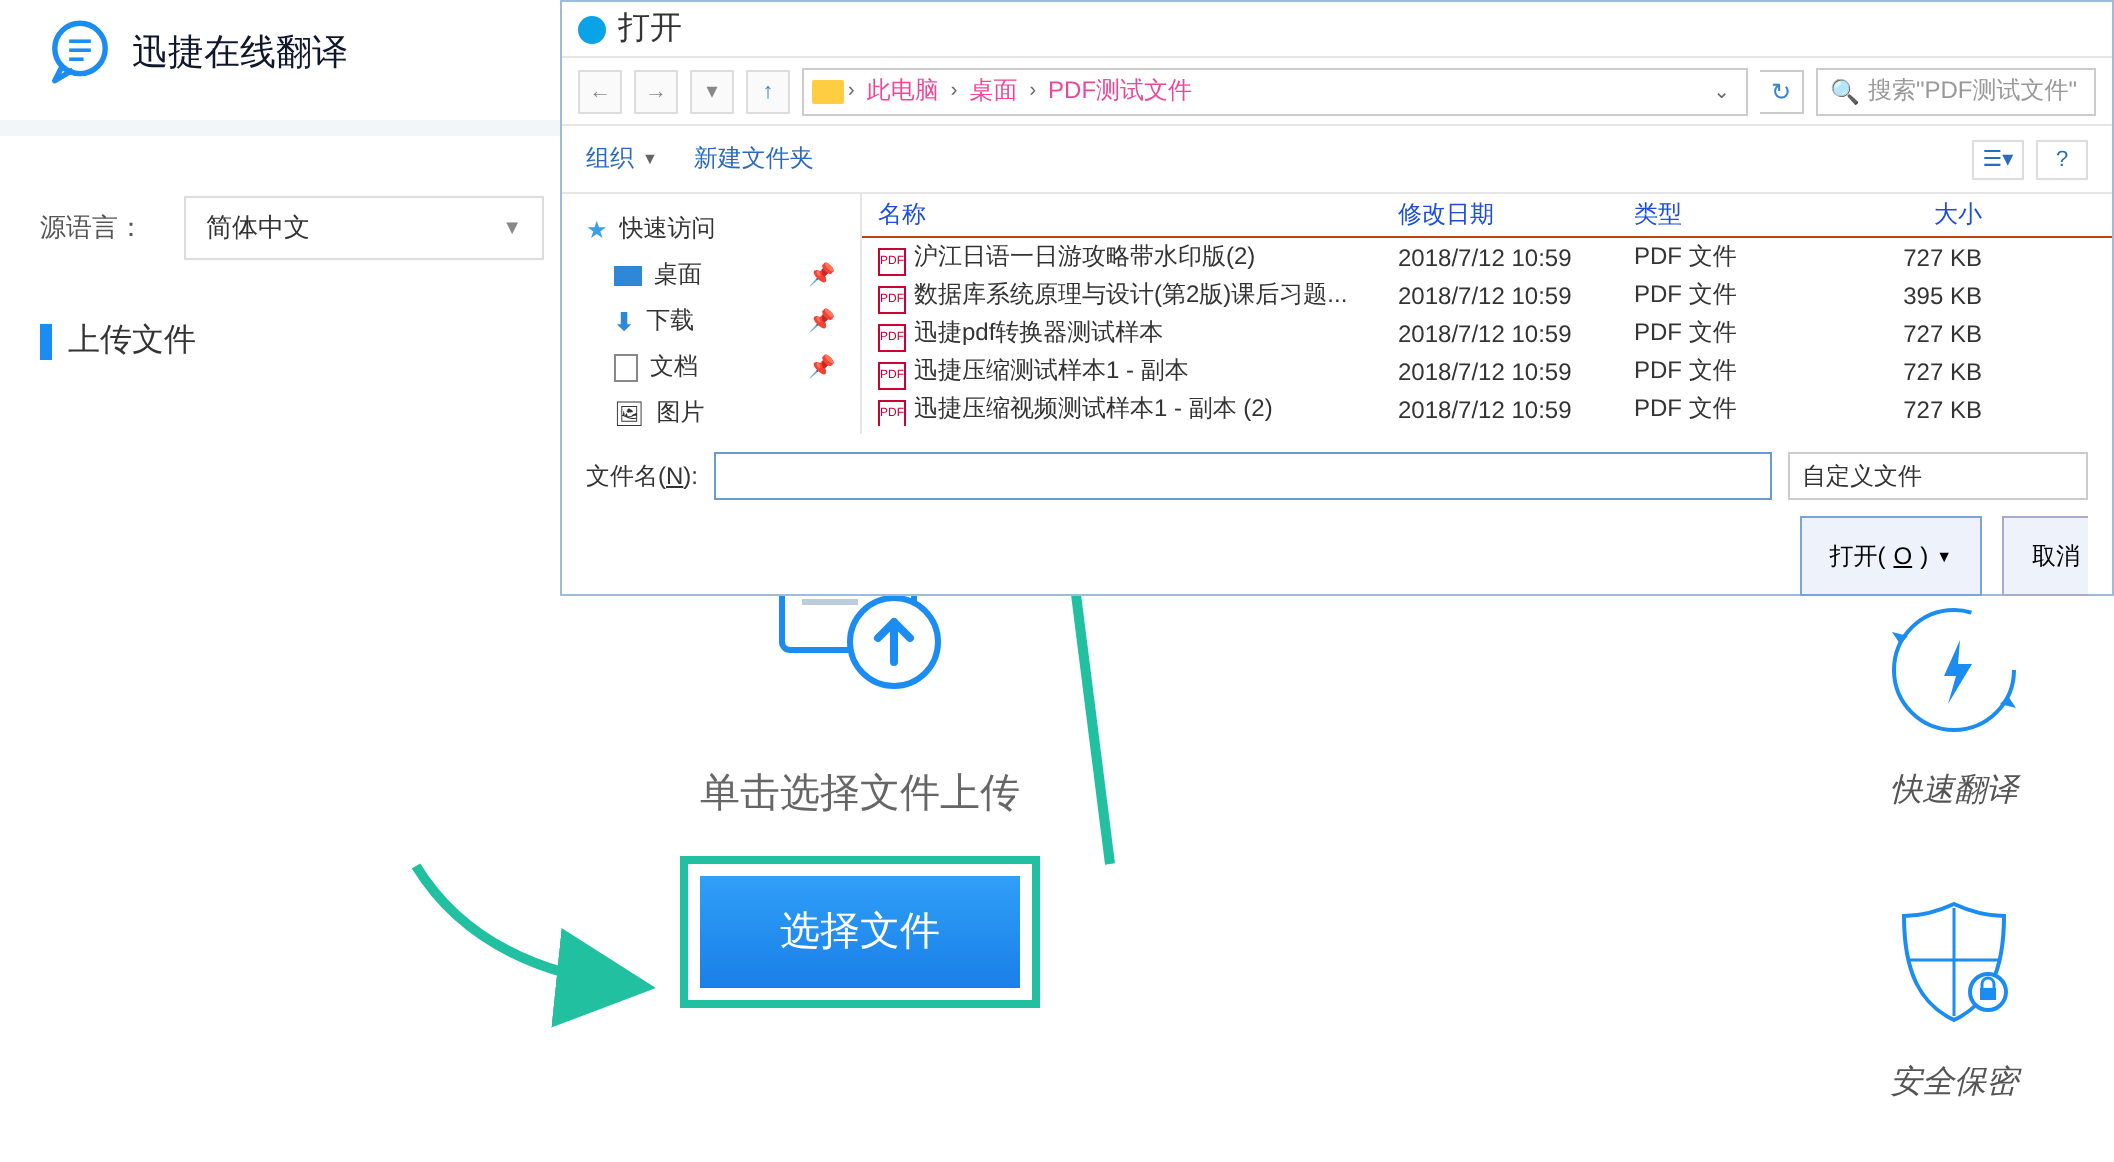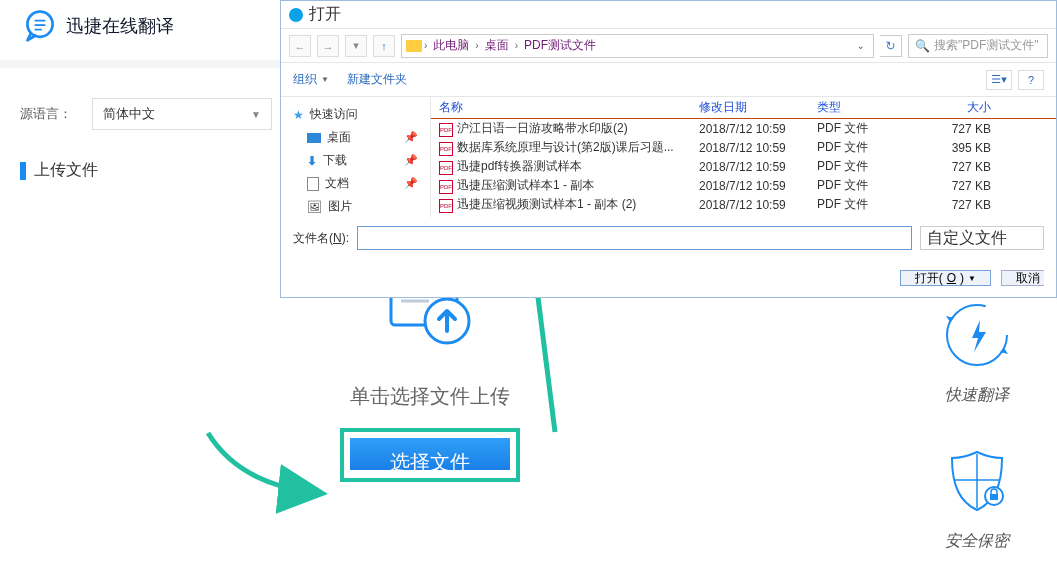--- a/index.html
+++ b/index.html
@@ -20,21 +20,21 @@
 
   
   .section-head { position: absolute; top: 160px; left: 20px; display: flex; align-items: center; gap: 8px; }
   .blue-bar { width: 6px; height: 18px; background: #1b8cf2; }
   .section-title { font-size: 16px; color: #333; }
 
   .upload-area { position: absolute; top: 235px; left: 320px; width: 220px; text-align: center; }
   .doc-icon { margin: 0 auto 30px; width: 90px; height: 115px; position: relative; }
   .upload-text { font-size: 20px; color: #666; margin-bottom: 18px; }
   .choose-box { display: inline-block; padding: 6px; border: 4px solid #21c0a0; }
-  .choose-btn { display: inline-block; width: 160px; height: 32px; line-height: 48px; background: linear-gradient(#2f9ff7,#1a7fe8); color: #fff; font-size: 20px; text-align: center; border: none; cursor: pointer; }
+  .choose-btn { display: inline-block; width: 160px; height: 56px; line-height: 48px; background: linear-gradient(#2f9ff7,#1a7fe8); color: #fff; font-size: 20px; text-align: center; border: none; cursor: pointer; }
 
   
   .rail { position: absolute; top: 300px; right: 25px; width: 110px; text-align: center; }
   .rail .feat { margin-bottom: 40px; font-style: italic; }
   .feat-icon { width: 70px; height: 70px; margin: 0 auto 12px; }
   .feat-label { font-size: 16px; color: #555; }
 
   
   .arrow-svg { position: absolute; pointer-events: none; }
 
@@ -42,21 +42,21 @@
   .dlg { position: absolute; top: 0; left: 280px; width: 777px; border: 1px solid #9dbcdc; background: #fff; }
   .dlg-title { height: 28px; background: #fff; display: flex; align-items: center; padding: 0 8px; gap: 6px; border-bottom: 1px solid #e6e6e6; }
   .dlg-title-icon { width: 14px; height: 14px; background: #0aa3e8; border-radius: 50%; display:inline-block;}
   .dlg-title-text { font-size: 16px; color: #333; }
 
   .dlg-addr { height: 34px; display: flex; align-items: center; padding: 0 8px; gap: 6px; border-bottom: 1px solid #e6e6e6; }
   .nav-btn { width: 22px; height: 22px; border: 1px solid #ddd; background: #fafafa; display: flex; align-items: center; justify-content: center; font-size: 11px; color: #888; cursor: pointer; }
   .nav-btn.up { color: #3a82cc; }
   .addr-bar { flex: 1; height: 24px; border: 1px solid #ccc; display: flex; align-items: center; padding: 0 4px; gap: 2px; }
   .folder-yellow { width: 16px; height: 12px; background: #ffcd42; border-radius: 1px; display: inline-block; }
-  .crumb { padding: 0 4px; font-size: 12px; color: #701a75; }
+  .crumb { padding: 0 4px; font-size: 12px; color: #ec4899; }
   .crumb-sep { font-size: 10px; color: #666; }
   .addr-caret { margin-left: auto; font-size: 10px; color: #666; padding: 0 4px; }
   .refresh-btn { width: 22px; height: 22px; border: 1px solid #ccc; border-left: none; display:flex; align-items:center; justify-content:center; color:#3a82cc; font-size:12px;}
   .search-box { width: 140px; height: 24px; border: 1px solid #ccc; display: flex; align-items: center; padding: 0 6px; color: #999; font-size: 12px; gap:4px;}
 
   .dlg-toolbar { height: 34px; display: flex; align-items: center; padding: 0 12px; gap: 18px; border-bottom: 1px solid #e6e6e6; }
   .tool-link { color: #2a6bbd; font-size: 12px; cursor: pointer; display:flex; align-items:center; gap:4px;}
   .tool-link .tcar { font-size:8px; color:#666;}
   .view-btns { margin-left: auto; display: flex; gap: 6px; align-items:center; color:#2a6bbd;}
   .vb{ width:26px; height:20px; border:1px solid #ddd; display:flex; align-items:center; justify-content:center; font-size:11px; cursor:pointer;}
@@ -78,24 +78,24 @@
   .col.t { flex: 0 0 110px; }
   .col.s { flex: 0 0 80px; text-align: right; }
   .fl-rows { height: 94px; overflow: hidden; }
   .fl-row { display: flex; height: 19px; align-items: center; cursor: pointer; }
   .pdf-ic { width:14px; height:14px; border:1px solid #c03; background:#fff; display:inline-flex; align-items:center; justify-content:center; font-size:6px; color:#c03; margin-right:4px;}
 
   .dlg-filename { height: 42px; display: flex; align-items: center; padding: 0 12px; gap: 8px; }
   .fn-label { font-size: 12px; }
   .fn-label u{text-decoration:underline;}
   .fn-input { flex: 1; height: 24px; border: 1px solid #6b9bd4; padding: 0 6px; }
-  .fn-filter { width: 124px; height: 24px; border: 1px solid #ccc; padding: 0 6px; font-size: 16px; display:flex; align-items:center;}
+  .fn-filter { width: 150px; height: 24px; border: 1px solid #ccc; padding: 0 6px; font-size: 12px; display:flex; align-items:center;}
 
   .dlg-actions { height: 38px; display: flex; align-items: center; justify-content: flex-end; padding: 0 12px; gap: 10px; }
-  .dlg-btn { height: 16px; padding: 0 14px; border: 1px solid #aac; background: #eef3fb; font-size: 12px; cursor: pointer; display:flex; align-items:center; gap:4px;}
+  .dlg-btn { height: 40px; padding: 0 14px; border: 1px solid #aac; background: #eef3fb; font-size: 12px; cursor: pointer; display:flex; align-items:center; gap:4px;}
   .dlg-btn.primary { border-color:#7aa3d8; }
   .dlg-btn .bcar{font-size:8px;}
   .dlg-btn.cancel-edge{ border-right:none; padding-right:4px;}
 </style>
 </head>
 <body>
 
 <div class="brand">
   <svg class="brand-icon" viewBox="0 0 40 40">
     <circle cx="20" cy="18" r="14" fill="none" stroke="#1b8cf2" stroke-width="3"></circle>

